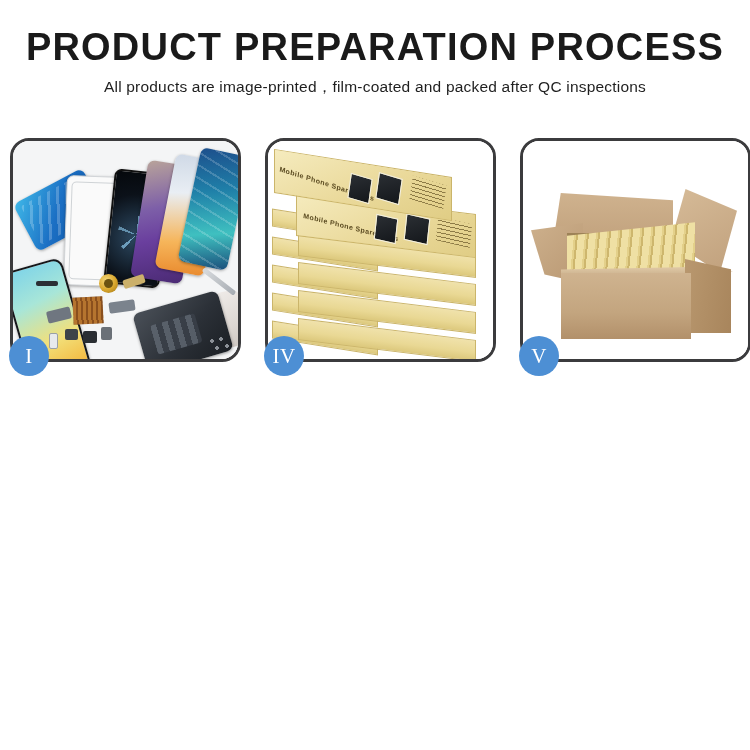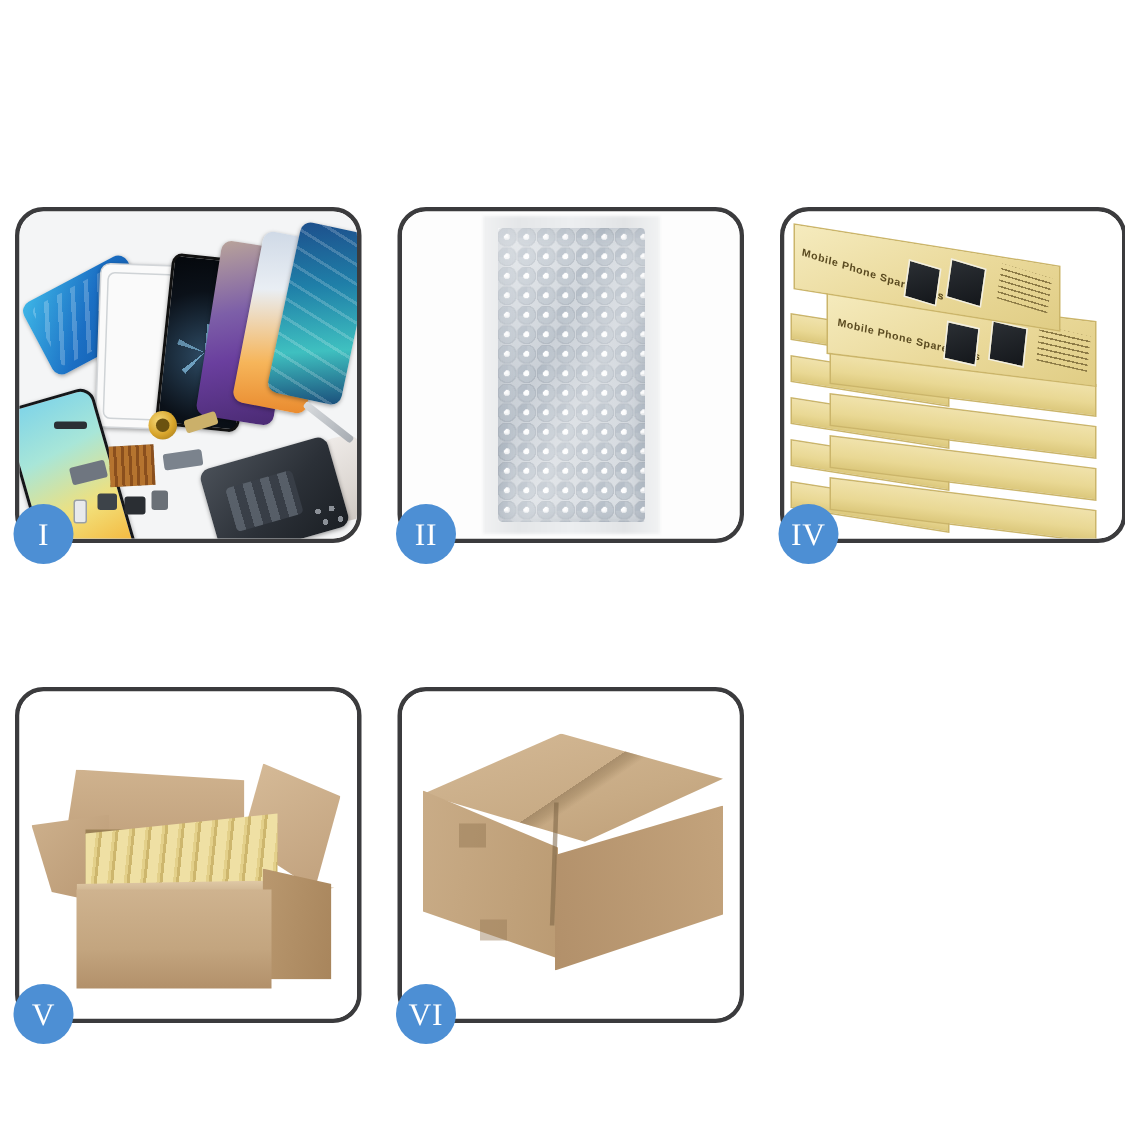--- a/index.html
+++ b/index.html
@@ -353,20 +353,24 @@
   .c6-notch2 {
     position: absolute; left: 52px; top: 152px; width: 18px; height: 14px;
     background: rgba(150,122,86,.45);
   }
 </style>
 </head>
 <body>
 
 <div class="page">
 
+  <div class="header">
+    <div class="title">PRODUCT PREPARATION PROCESS</div>
+    <div class="subtitle">All products are image-printed，film-coated and packed after QC inspections</div>
+  </div>
 
   <div class="grid">
 
     <div class="panel">
       <div class="panel-inner p1">
         <div class="phone ph-blue"></div>
         <div class="phone ph-protector"></div>
         <div class="phone ph-black"></div>
         <div class="phone ph-purple"></div>
         <div class="phone ph-orange"></div>
@@ -383,28 +387,20 @@
         <div class="part flexC"></div>
         <div class="part chip1"></div>
         <div class="part chip2"></div>
         <div class="part chip3"></div>
         <div class="part chip4"></div>
         <div class="part screws"></div>
       </div>
       <div class="badge">I</div>
     </div>
 
-    <div class="panel">
-      <div class="panel-inner p2">
-        <div class="bw-halo"></div>
-        <div class="bubbles"></div>
-        <div class="bw-sheen"></div>
-      </div>
-      <div class="badge">II</div>
-    </div>
 
 
     <div class="panel">
       <div class="panel-inner p4">
         <div class="stack">
 
           <div class="sbox" style="left:4px; top:76px; width:106px; height:18px; transform:skewY(9deg);"></div>
           <div class="sbox" style="left:4px; top:104px; width:106px; height:18px; transform:skewY(9deg);"></div>
           <div class="sbox" style="left:4px; top:132px; width:106px; height:18px; transform:skewY(9deg);"></div>
           <div class="sbox" style="left:4px; top:160px; width:106px; height:18px; transform:skewY(9deg);"></div>
@@ -445,27 +441,15 @@
         <div class="c5-flapL"></div>
         <div class="c5-inner"></div>
         <div class="c5-items"></div>
         <div class="c5-rim"></div>
         <div class="c5-side"></div>
         <div class="c5-front"></div>
       </div>
       <div class="badge">V</div>
     </div>
 
-    <div class="panel">
-      <div class="panel-inner p6">
-        <div class="c6-top"></div>
-        <div class="c6-tape"></div>
-        <div class="c6-left"></div>
-        <div class="c6-right"></div>
-        <div class="c6-seam"></div>
-        <div class="c6-notch1"></div>
-        <div class="c6-notch2"></div>
-      </div>
-      <div class="badge">VI</div>
-    </div>
 
   </div>
 </div>
 
 </body></html>

